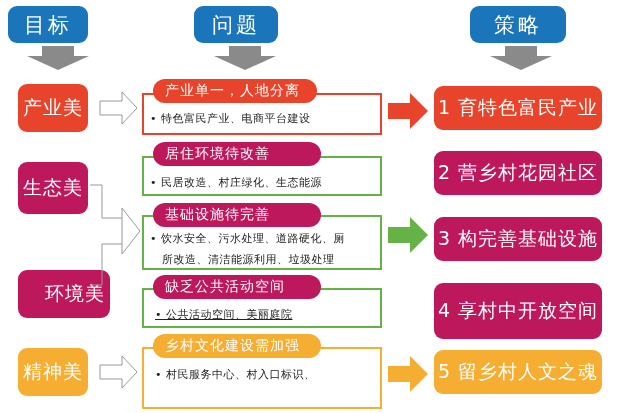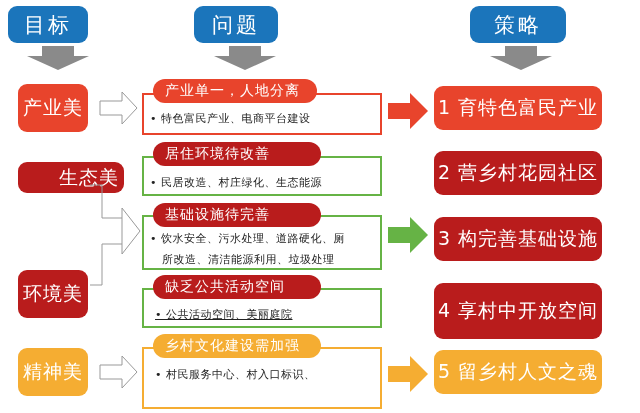--- a/index.html
+++ b/index.html
@@ -4,21 +4,21 @@
 <style>
   html, body { margin:0; padding:0; background:#ffffff; }
   body { width:640px; height:413px; position:relative; overflow:hidden;
          font-family:"DejaVu Sans", "Liberation Sans", sans-serif; }
   .abs { position:absolute; }
   .hdr { background:#1b75bb; color:#fff; border-radius:9px; font-size:21px;
          display:flex; align-items:center; justify-content:center; letter-spacing:3px; }
   .goal { border-radius:9px; color:#fff; font-size:19px; display:flex;
           align-items:center; justify-content:center; letter-spacing:1px; }
   .red { background:#e8442c; }
-  .green { background:#b91c1c; }
+  .green { background:#be185d; }
   .orange { background:#f5ad32; }
   .prob-box { background:#fff; border:2px solid; box-sizing:border-box; }
   .prob-title { border-radius:12px; color:#fff; font-size:14px; display:flex;
                 align-items:center; padding-left:12px; box-sizing:border-box; letter-spacing:1px; }
   .prob-text { font-size:11px; color:#222; line-height:21px; letter-spacing:0.5px; }
   .strat { border-radius:9px; color:#fff; font-size:19px; display:flex;
            align-items:center; justify-content:center; letter-spacing:1px; }
 </style>
 </head>
 <body>
@@ -31,22 +31,22 @@
   <polygon points="17,0 49,0 49,10 64,10 33,24 2,10 17,10" fill="#8a8a8a"></polygon>
 </svg>
 <svg class="abs" style="left:212px;top:46px;" width="66" height="26">
   <polygon points="17,0 49,0 49,10 64,10 33,24 2,10 17,10" fill="#8a8a8a"></polygon>
 </svg>
 <svg class="abs" style="left:488px;top:46px;" width="66" height="26">
   <polygon points="17,0 49,0 49,10 64,10 33,24 2,10 17,10" fill="#8a8a8a"></polygon>
 </svg>
 
 <div class="abs goal red" style="left:18px;top:84px;width:70px;height:48px;">产业美</div>
-<div class="abs goal green" style="left:18px;top:162px;width:70px;height:31px;padding-left:36px;">生态美</div>
-<div class="abs goal green" style="left:18px;top:270px;width:70px;height:48px;">环境美</div>
+<div class="abs goal green" style="left:18px;top:162px;width:70px;height:52px;">生态美</div>
+<div class="abs goal green" style="left:18px;top:270px;width:70px;height:48px;padding-left:22px;">环境美</div>
 <div class="abs goal orange" style="left:18px;top:348px;width:70px;height:48px;">精神美</div>
 
 <svg class="abs" style="left:98px;top:90px;" width="42" height="36">
   <polygon points="2,11 24,11 24,2 39,18 24,34 24,25 2,25" fill="#fff" stroke="#999" stroke-width="1"></polygon>
 </svg>
 <svg class="abs" style="left:90px;top:180px;" width="52" height="110">
   <polyline points="0,5 12,5 12,38 32,38" fill="none" stroke="#999" stroke-width="1"></polyline>
   <polyline points="0,105 12,105 12,64 32,64" fill="none" stroke="#999" stroke-width="1"></polyline>
   <polygon points="32,38 32,28 50,51 32,74 32,64" fill="#fff" stroke="#999" stroke-width="1"></polygon>
 </svg>

